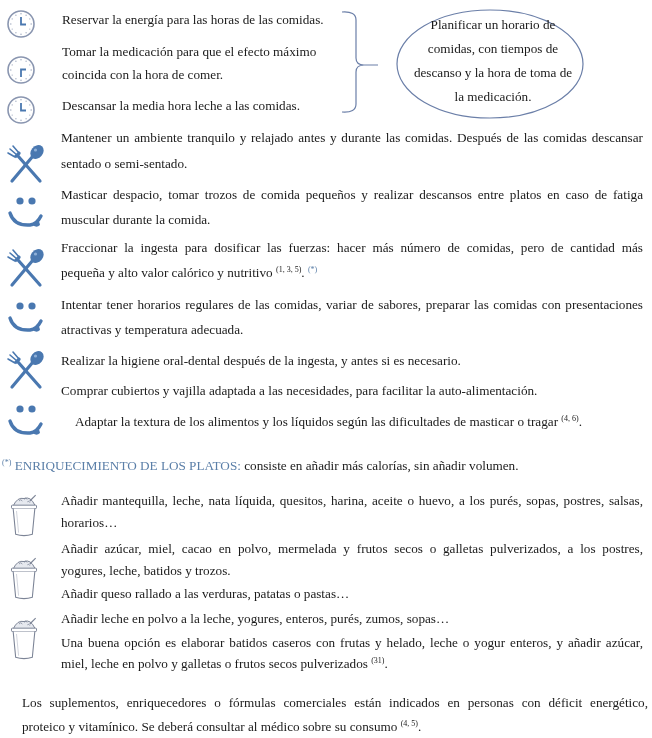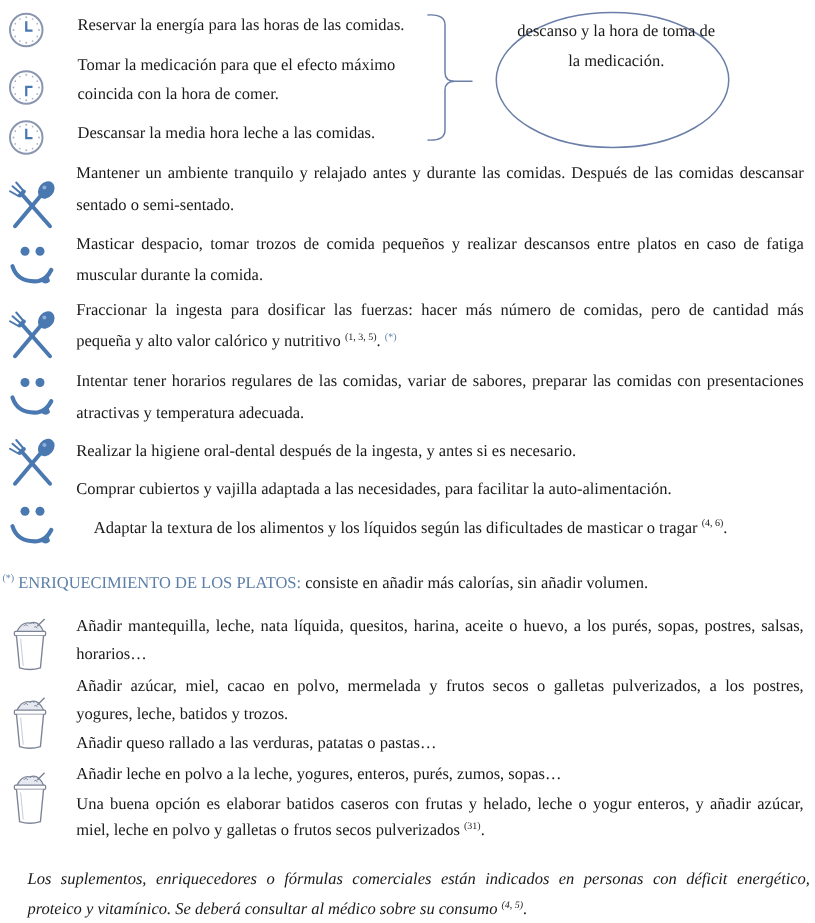--- a/index.html
+++ b/index.html
@@ -9,21 +9,21 @@
     color: #1a1a1a; font-size: 13.2px;
   }
   .line { position: absolute; white-space: nowrap; line-height: 16px; }
   sup { font-size: 8px; line-height: 0; vertical-align: 5px; }
   .blue { color: #5b7fa8; }
   .icon { position: absolute; }
   .ellipse-text {
     position: absolute; left: 398px; top: 13px; width: 190px; text-align: center;
     line-height: 24px; font-size: 13.2px;
   }
-  .italic { font-style: italic; }
+  .italic { }
 </style>
 </head>
 <body>
 
 <svg width="0" height="0" style="position:absolute">
   <defs>
     <symbol id="clock" viewBox="0 0 30 30">
       <circle cx="15" cy="15" r="13" fill="#fff" stroke="#8a96b0" stroke-width="1.6"></circle>
       <g fill="#aab3c6">
         <circle cx="15" cy="4.8" r="0.8"></circle>
@@ -89,20 +89,22 @@
   <div class="line" style="left:62px;top:98px">Descansar la media hora leche a las comidas.</div>
 
   <svg class="icon" style="left:340px;top:8px" width="40" height="110">
     <path d="M2 4 Q16 3 16 12 L16 50 Q16 57 24 57 L38 57 M24 57 Q16 57 16 64 L16 96 Q16 105 2 104" stroke="#6b7fa8" stroke-width="1.2" fill="none"></path>
   </svg>
 
   <svg class="icon" style="left:395px;top:8px" width="190" height="112">
     <ellipse cx="95" cy="56" rx="93" ry="54" fill="#fff" stroke="#6b7fa8" stroke-width="1.2"></ellipse>
   </svg>
   <div class="ellipse-text">
+    <div>Planificar un horario de</div>
+    <div>comidas, con tiempos de</div>
     <div>descanso y la hora de toma de</div>
     <div>la medicación.</div>
   </div>
 </div>
 
 <div>
   <svg class="icon" style="left:6px;top:144px" width="40" height="40">
       <use href="#forkspoon"></use>
     </svg>
   <svg class="icon" style="left:6px;top:195px" width="40" height="36">

